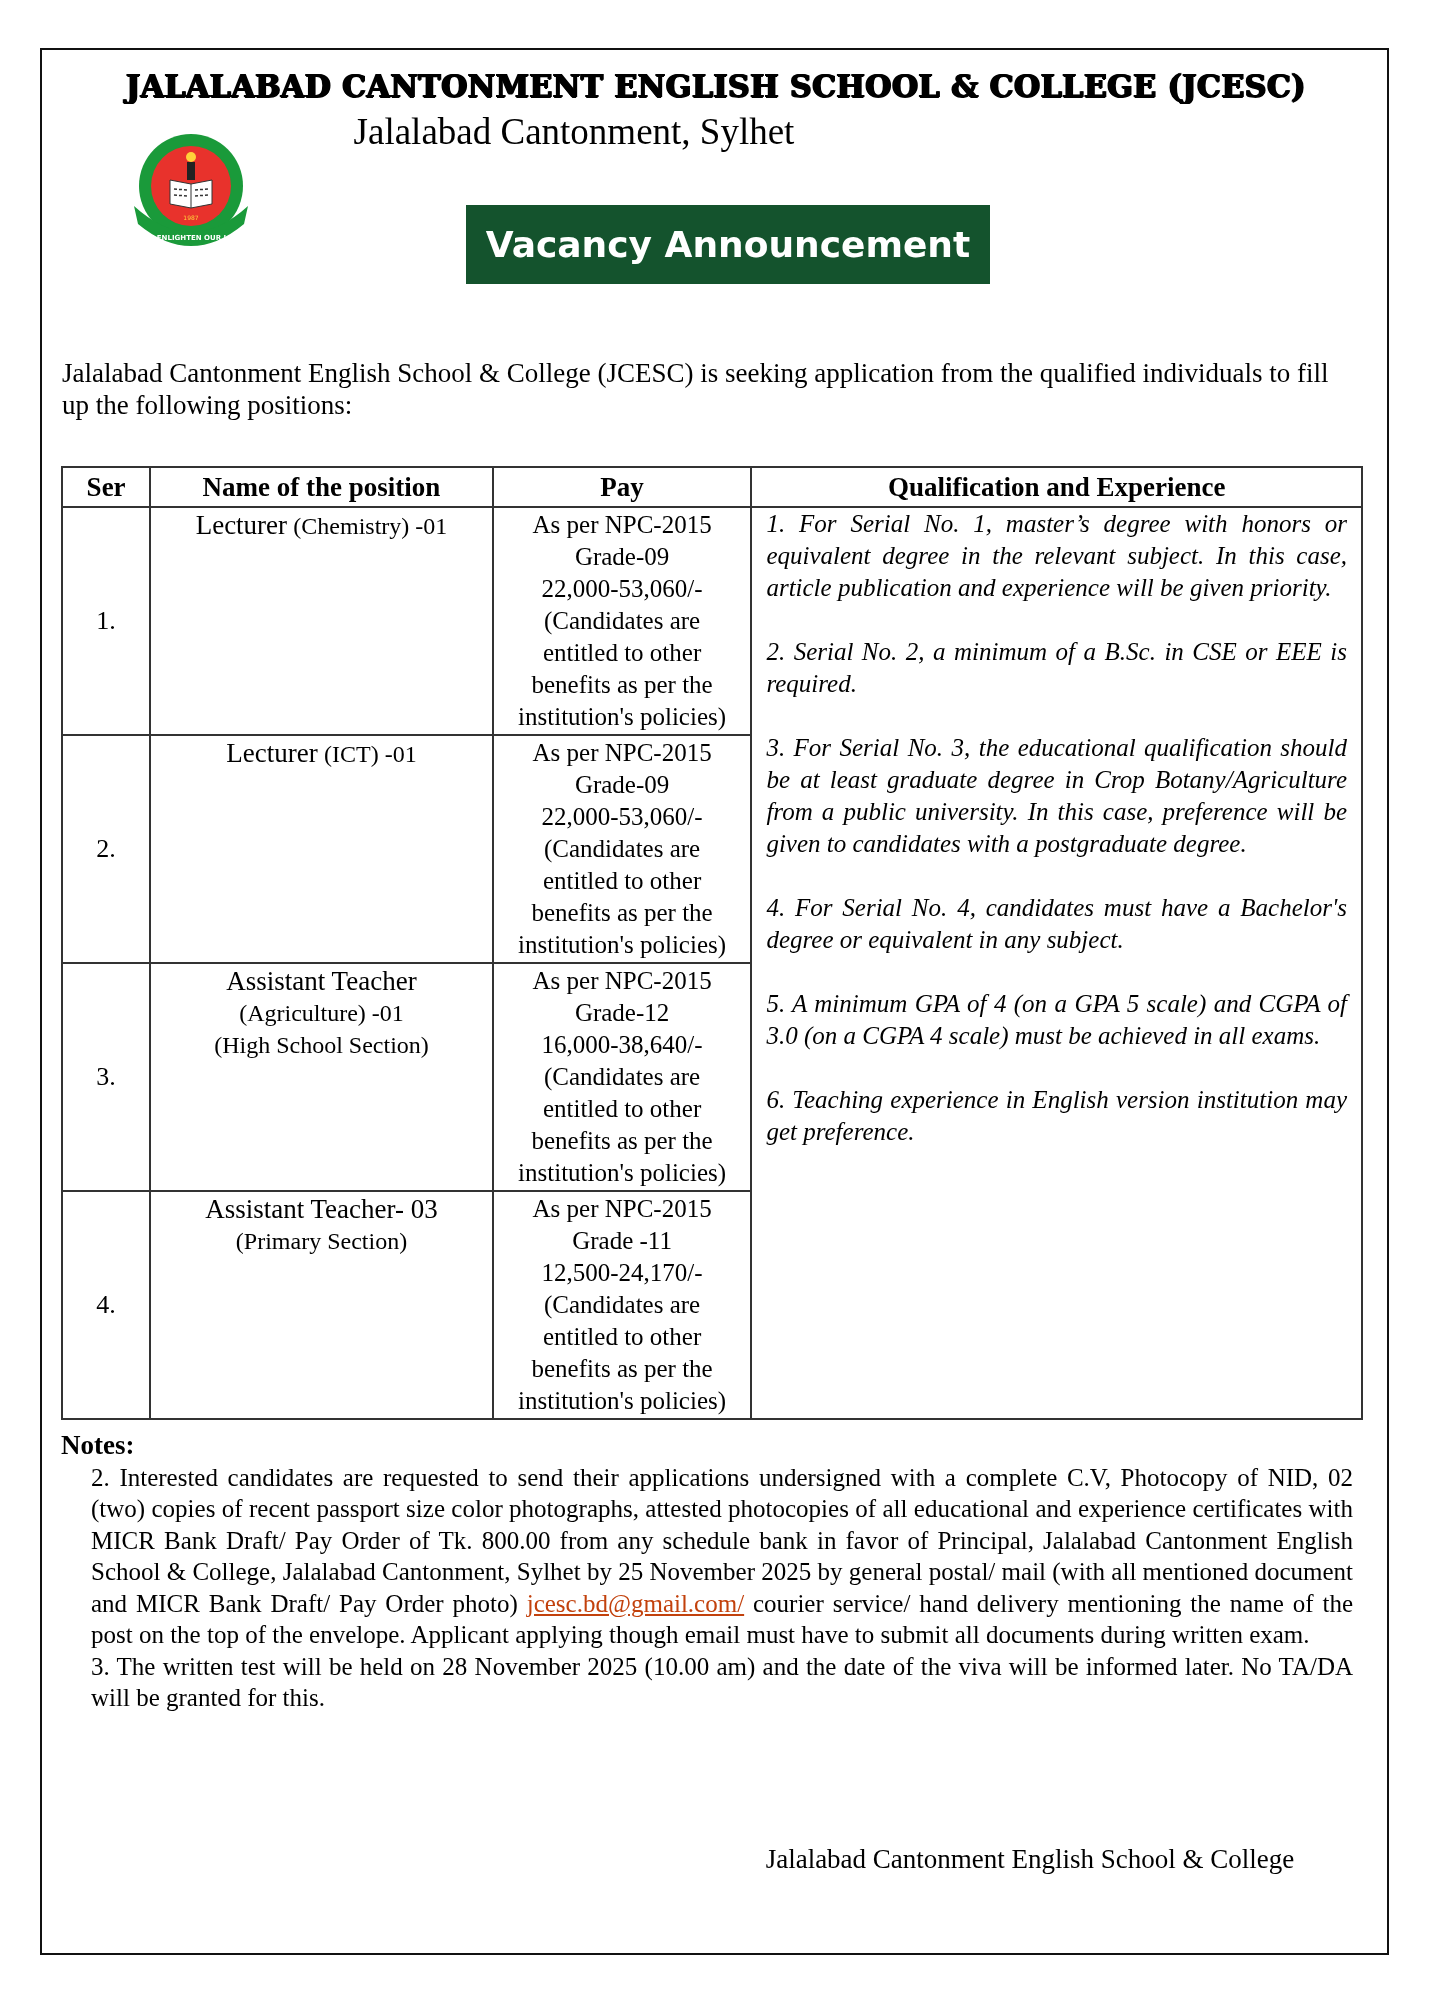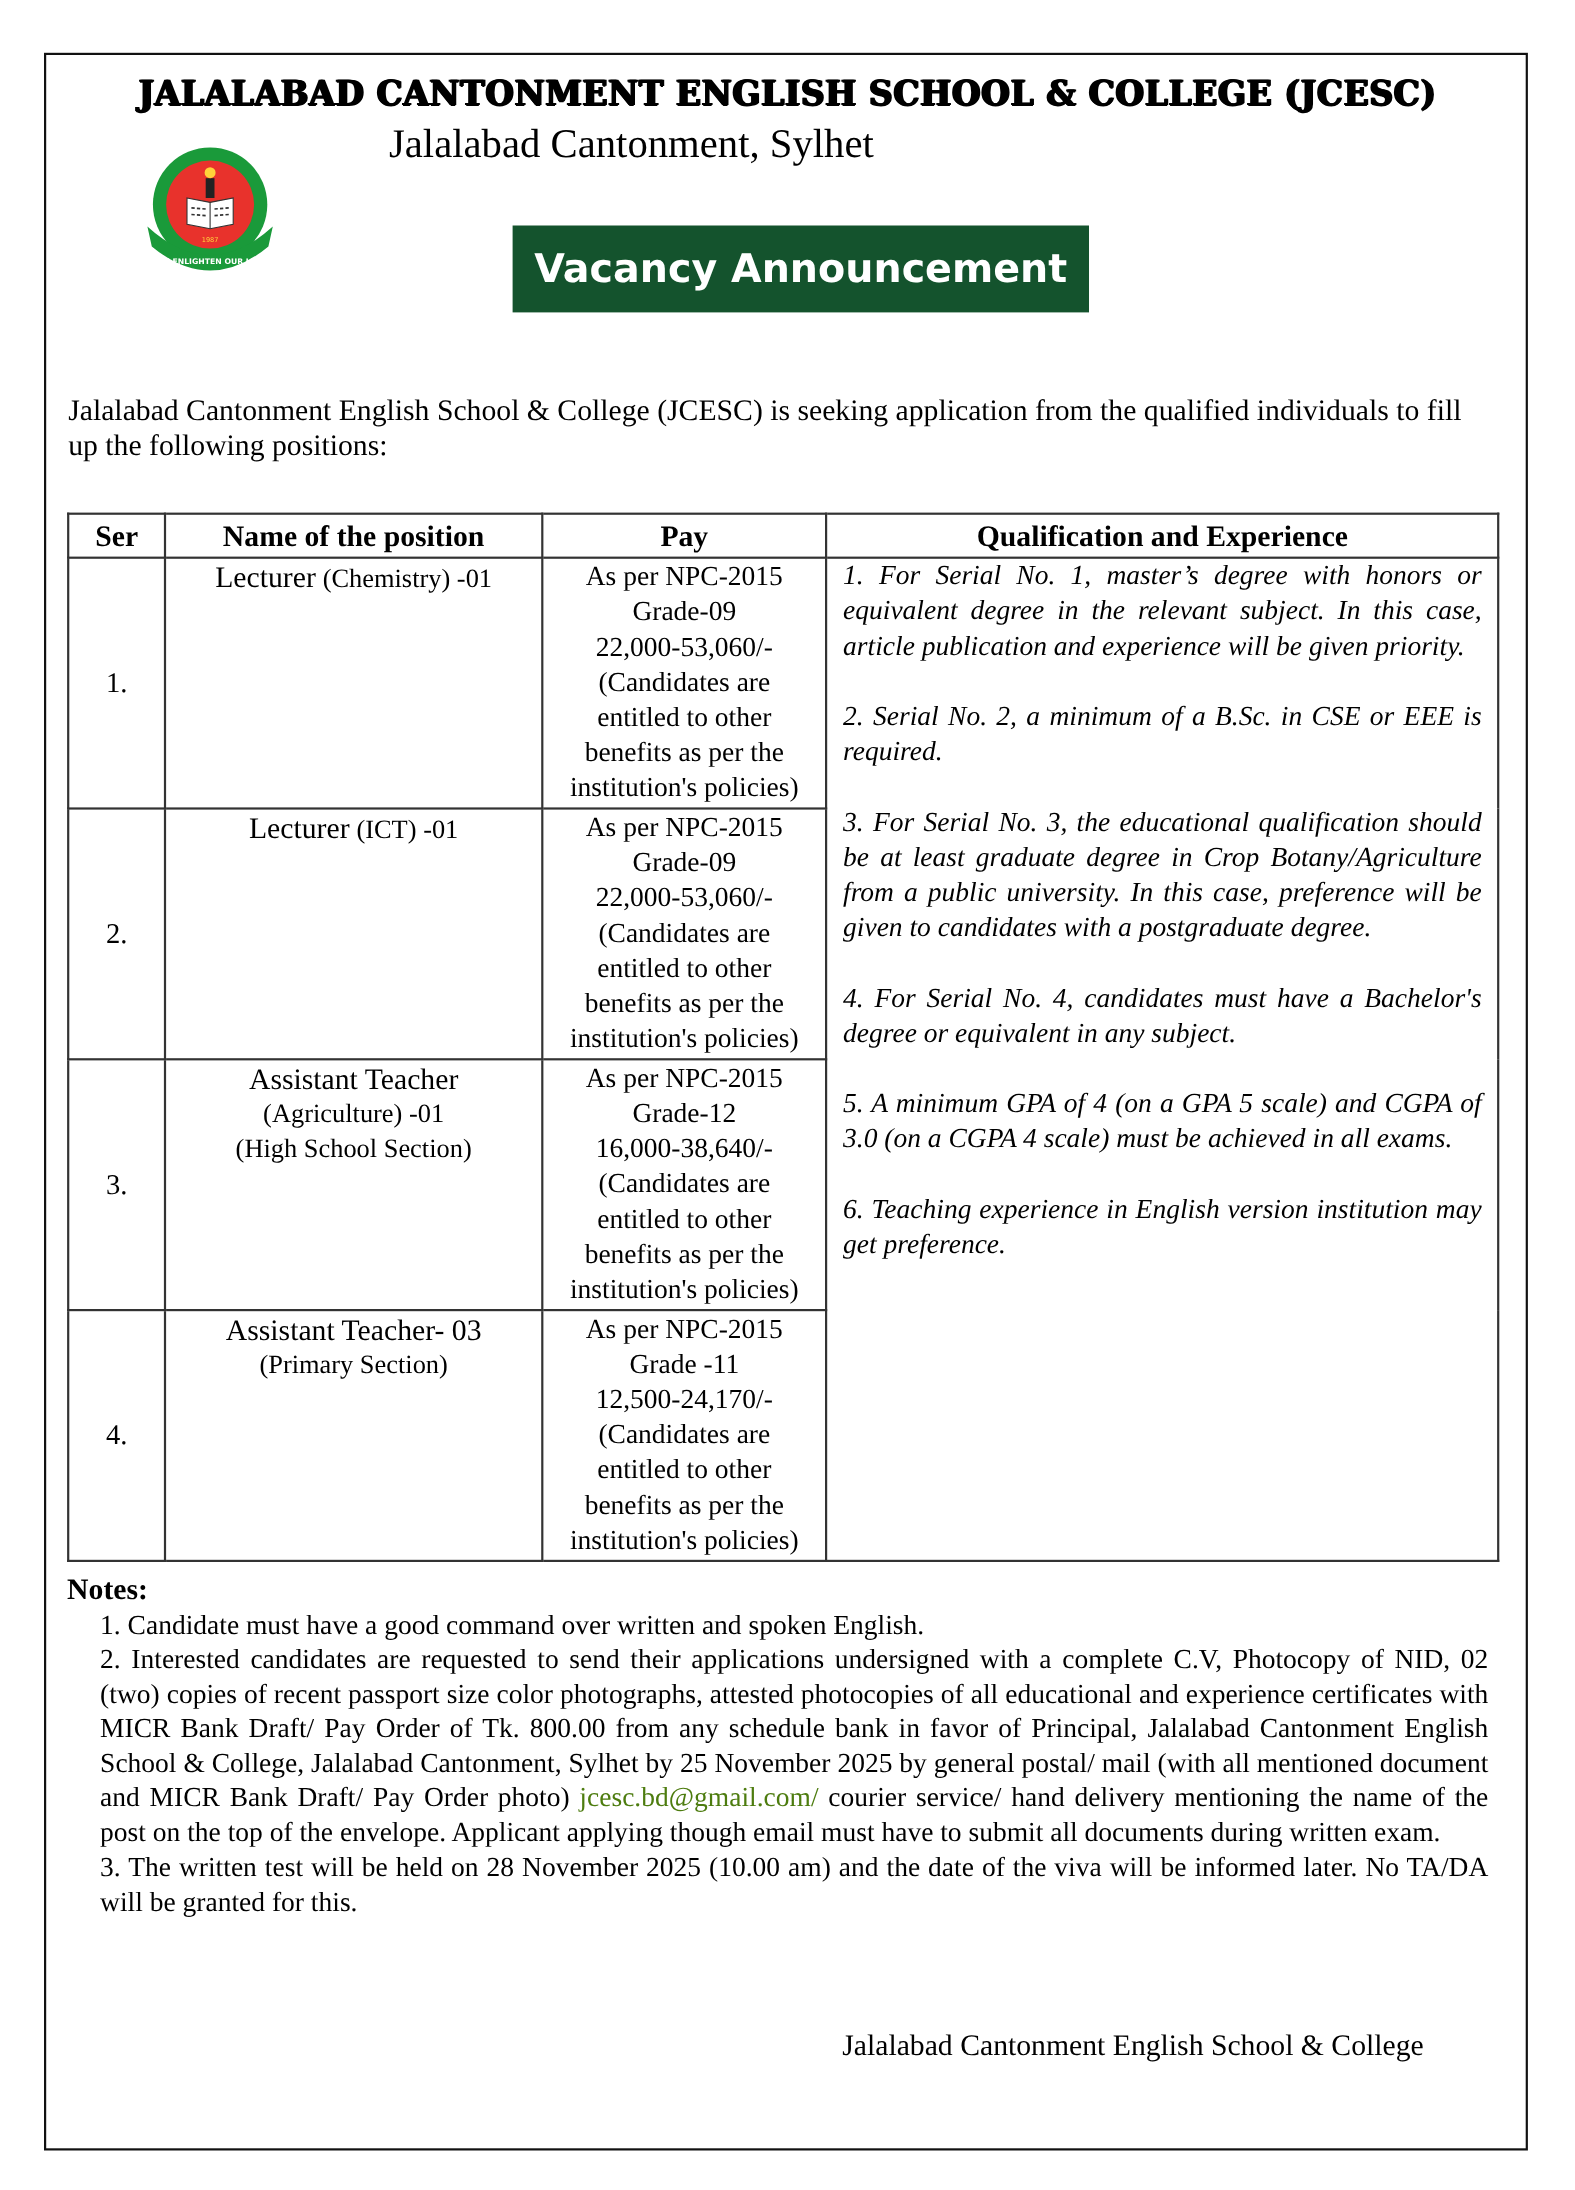--- a/index.html
+++ b/index.html
@@ -28,21 +28,21 @@
   td.qual { width: 596px; padding: 0 14px 0 14px !important; text-align: justify; }
   .pay-line, .pos-line { display: block; }
   .pos-main { font-size: 27px; }
   .pos-sub { font-size: 24px; }
   .q-item { display: block; margin-bottom: 32px; text-align: justify; font-style: italic; }
   .row { height: 222px; }
   .notes { position: absolute; left: 61px; top: 1430px; width: 1292px; font-size: 25px; line-height: 31.5px; }
   .notes-title { font-weight: bold; font-size: 27px; }
   .note { display: block; padding-left: 30px; text-align: justify; }
   .note b { font-weight: normal; }
-  .email { color: #4d7c0f; }
+  .email { color: #c2410c; text-decoration: underline; }
   .sig { position: absolute; left: 700px; top: 1843px; width: 660px; text-align: center; font-size: 27px; line-height: 33px; }
   .sig .title { display: block; padding-right: 160px; text-align: right; }
 </style>
 </head>
 <body>
 
 <div class="frame"></div>
 
 <div class="school-name">JALALABAD CANTONMENT ENGLISH SCHOOL &amp; COLLEGE (JCESC)</div>
 <div class="school-loc">Jalalabad Cantonment, Sylhet</div>
@@ -148,20 +148,19 @@
         <span class="pay-line">entitled to other</span>
         <span class="pay-line">benefits as per the</span>
         <span class="pay-line">institution's policies)</span>
       </td>
     </tr>
   </tbody>
 </table>
 
 <div class="notes">
   <div class="notes-title">Notes:</div>
-  <span class="note">1. Candidate must have a good command over written and spoken English.</span>
   <span class="note"><span>2. Interested candidates are requested to send their applications undersigned with a complete C.V, Photocopy of NID, 02 (two) copies of recent passport size color photographs, attested photocopies of all educational and experience certificates with </span><b>MICR</b><span> Bank Draft/ Pay Order of Tk. 800.00 from any schedule bank in favor of Principal, Jalalabad Cantonment English School &amp; College, Jalalabad Cantonment, Sylhet by </span><b>25 November 2025</b><span> by general postal/ mail (with all mentioned document and </span><b>MICR</b><span> Bank Draft/ Pay Order photo) </span><a class="email">jcesc.bd@gmail.com/</a><span> courier service/ hand delivery mentioning the name of the post on the top of the envelope. Applicant applying though email must have to submit all documents during written exam.</span></span>
   <span class="note"><span>3. The written test will be held on </span><b>28 November 2025 (10.00 am)</b><span> and the date of the viva will be informed later. No TA/DA will be granted for this.</span></span>
 </div>
 
 <div class="sig">
   <span>Jalalabad Cantonment English School &amp; College</span>
 </div>
 
 </body></html>

